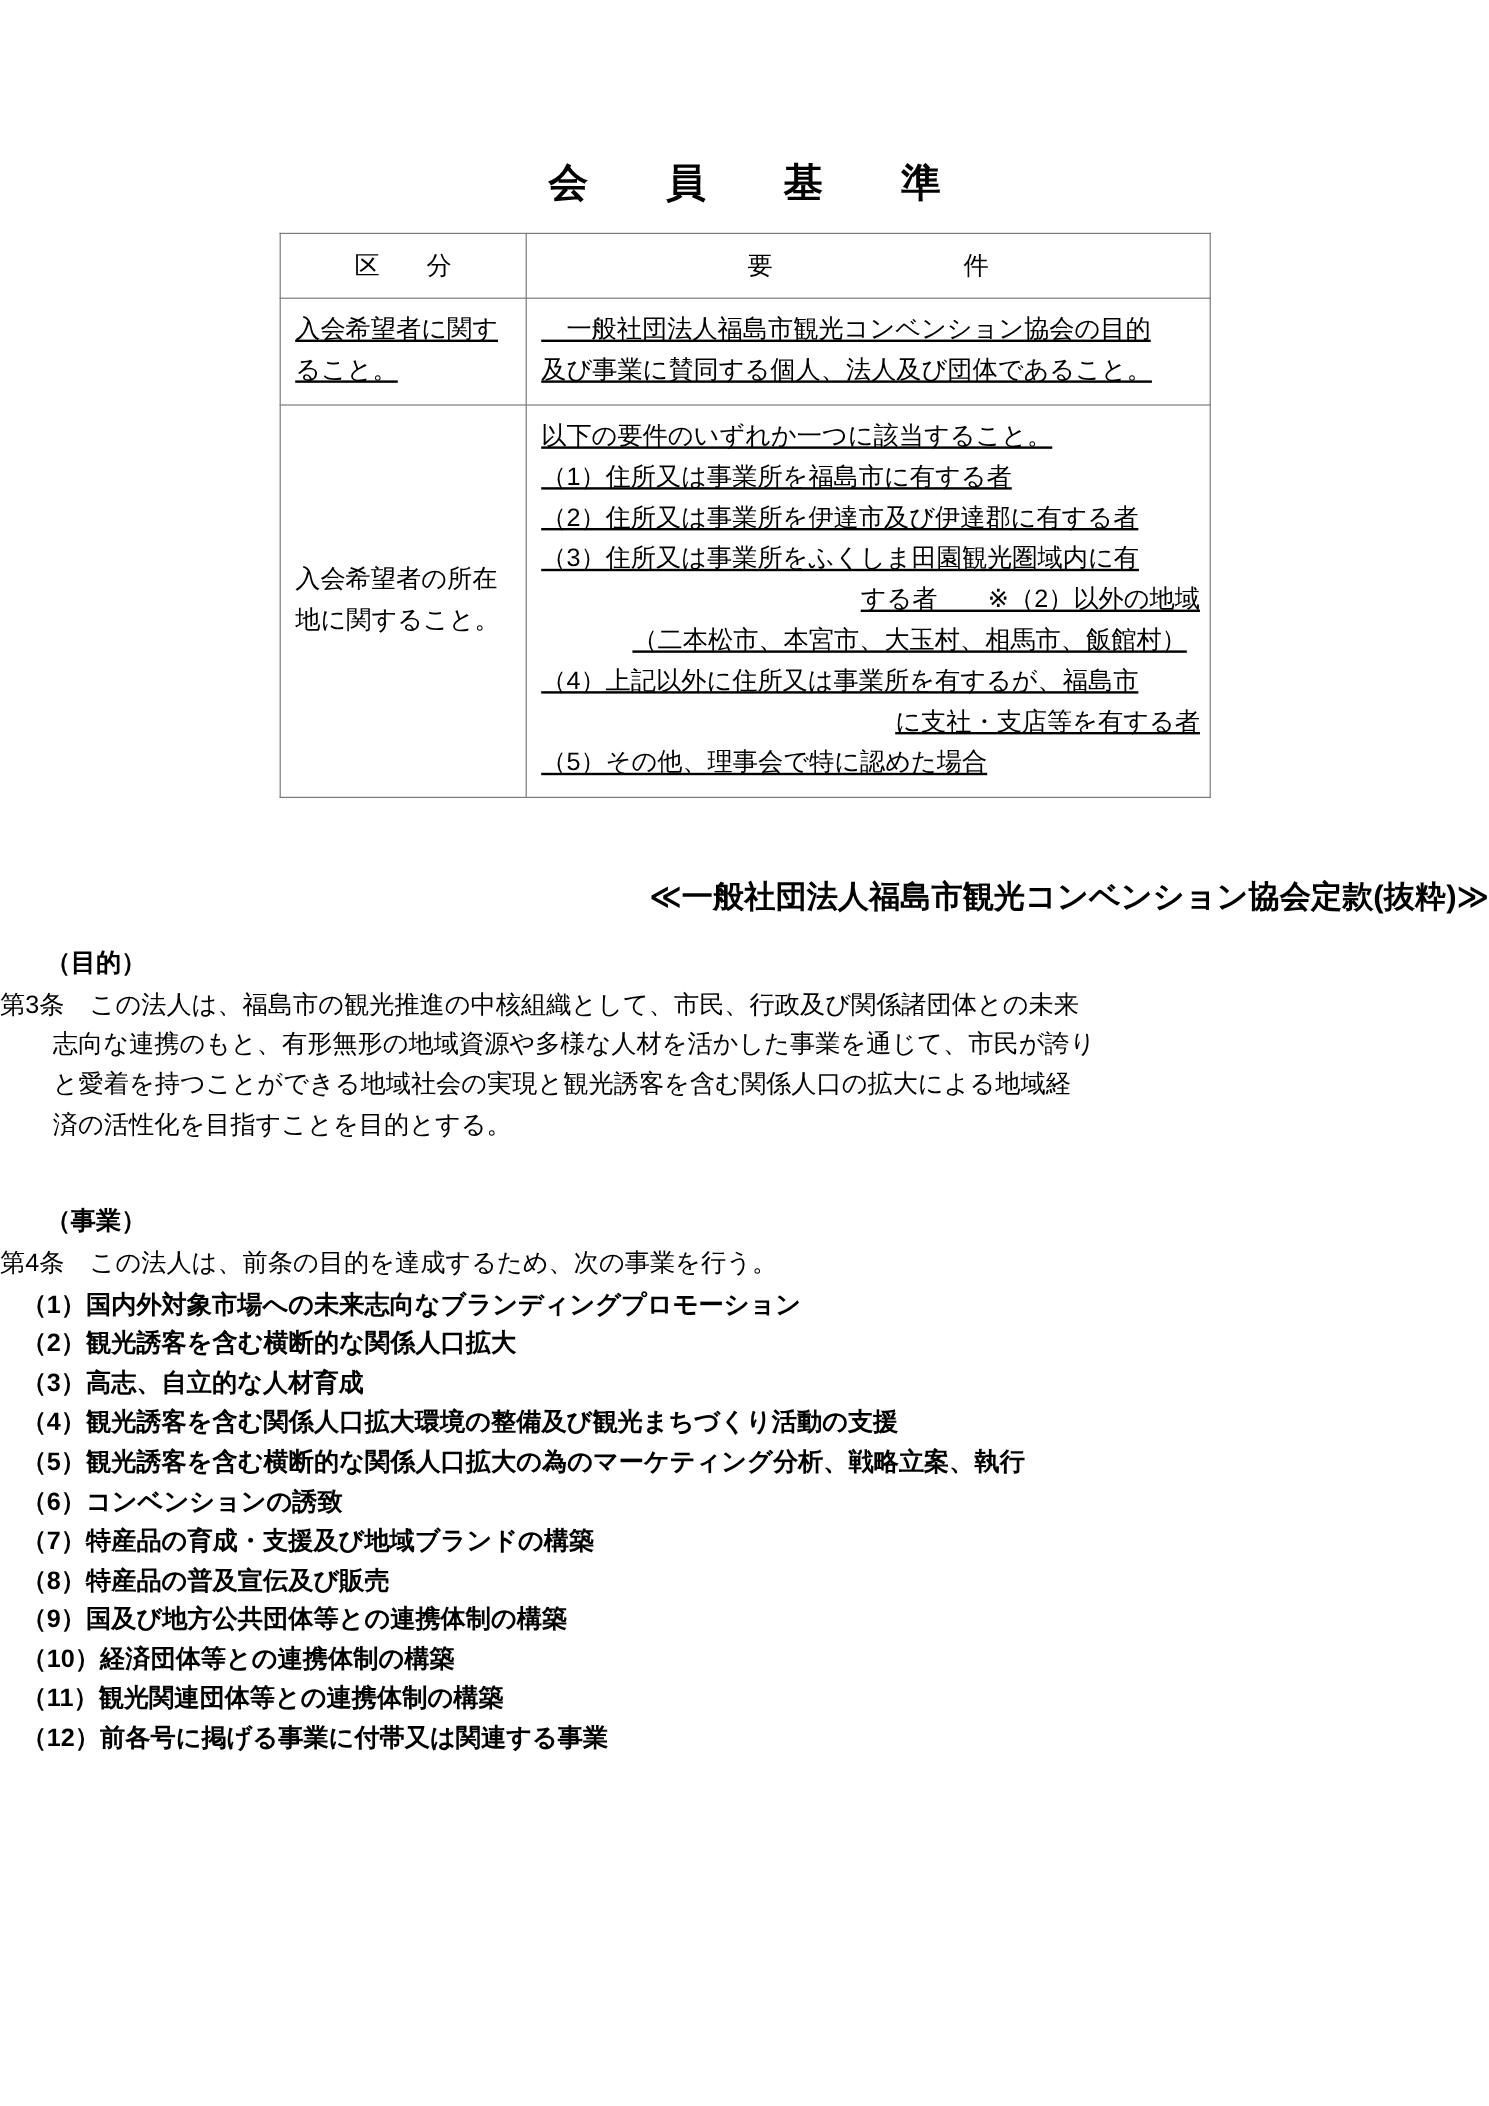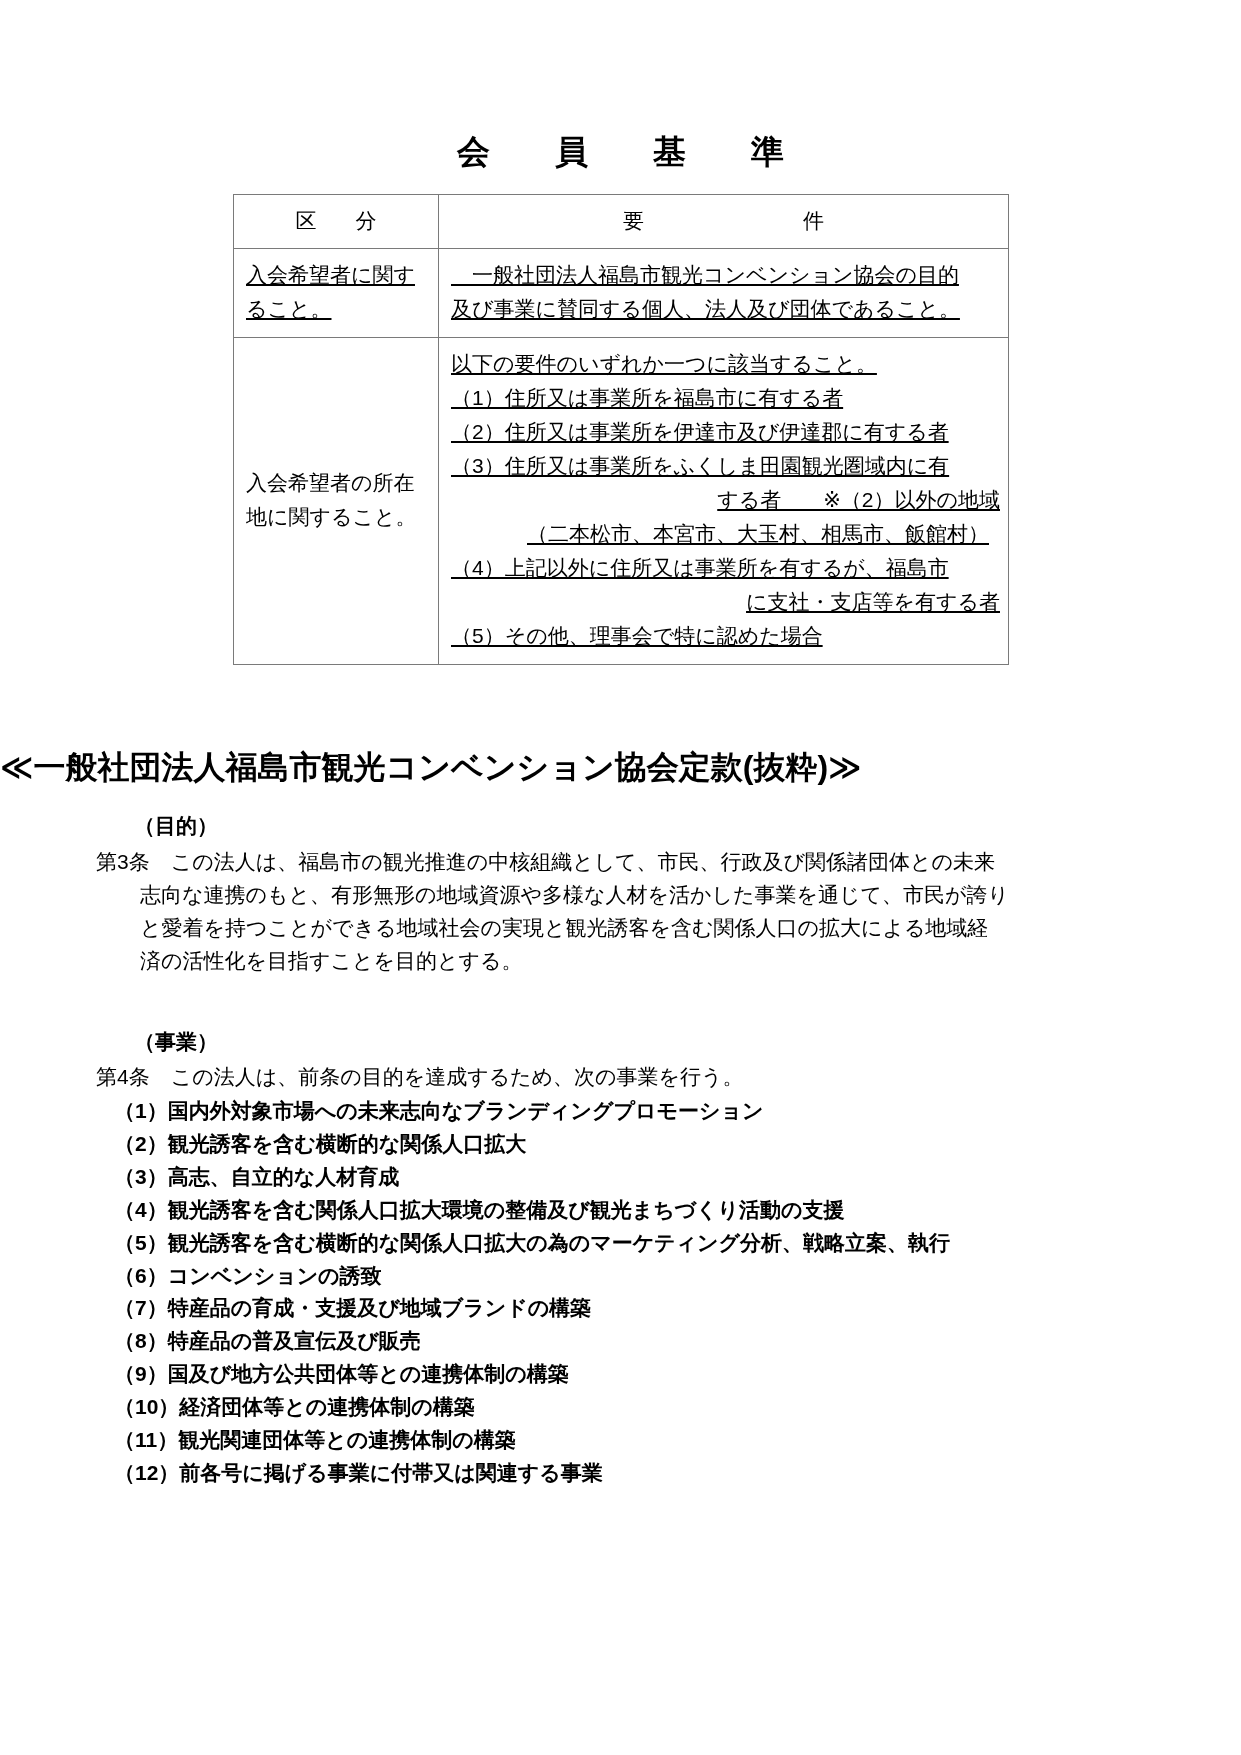--- a/index.html
+++ b/index.html
@@ -31,21 +31,21 @@
     font-weight: bold;
     letter-spacing: 16px;
     text-indent: 16px;
     margin: 0;
     padding-top: 132px;
     line-height: 1.2;
   }
 
   
   .criteria-table-wrap {
-    margin: 22px auto 16px auto;
+    margin: 22px auto 0 auto;
     width: 775px;
   }
   table.criteria {
     border-collapse: collapse;
     width: 775px;
     table-layout: fixed;
   }
   table.criteria td {
     border: 1px solid #7a7a7a;
     vertical-align: top;
@@ -79,31 +79,30 @@
     white-space: pre;
     font-size: 21px;
     line-height: 1.62;
   }
   .req-line.ind1 { padding-left: 0; }
   .req-line.ind2 { padding-left: 52px; text-align: right; }
   .req-line.ind3 { padding-left: 76px; }
 
   
   .articles-heading {
-    text-align: left;
-    font-size: 32px;
+    text-align: right;
+    font-size: 26px;
     font-weight: bold;
     margin: 0;
     padding-top: 66px;
     line-height: 1.3;
   }
 
   
   .article-block {
-    padding-left: 96px;
     padding-right: 78px;
   }
   .article-label {
     font-size: 21px;
     font-weight: bold;
     margin-top: 22px;
     padding-left: 38px;
     line-height: 1.55;
   }
   .article-body {

